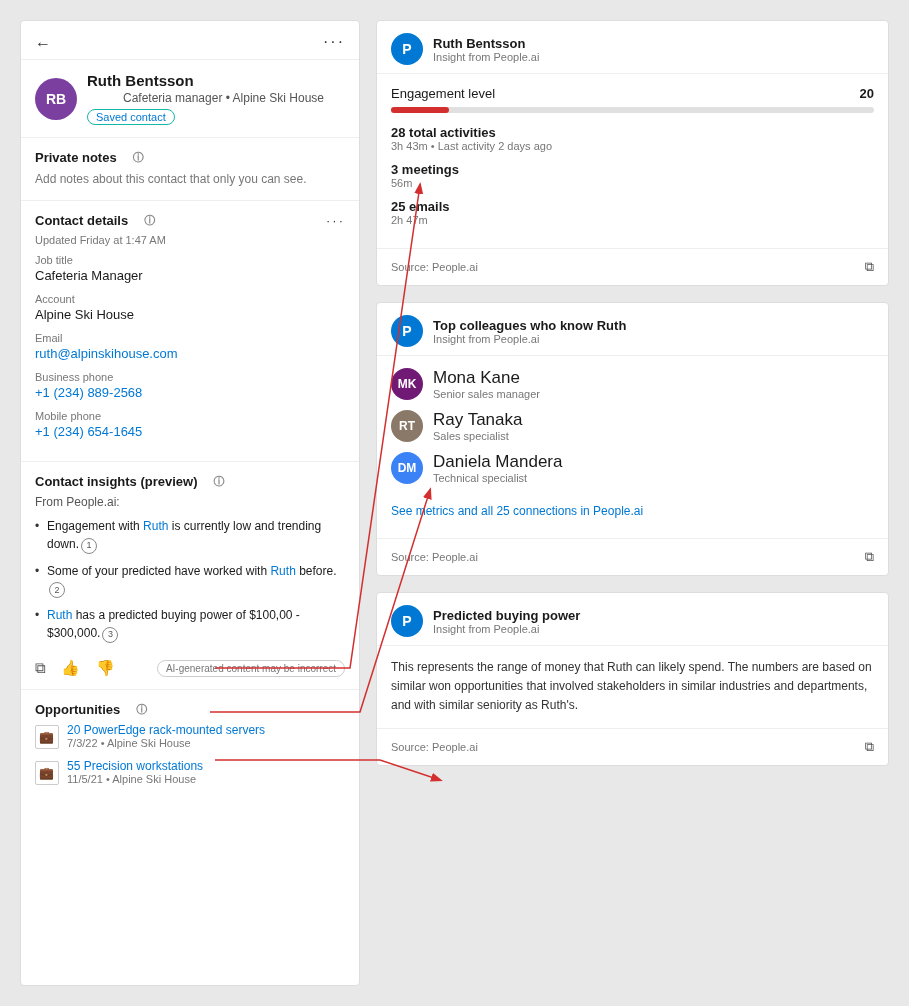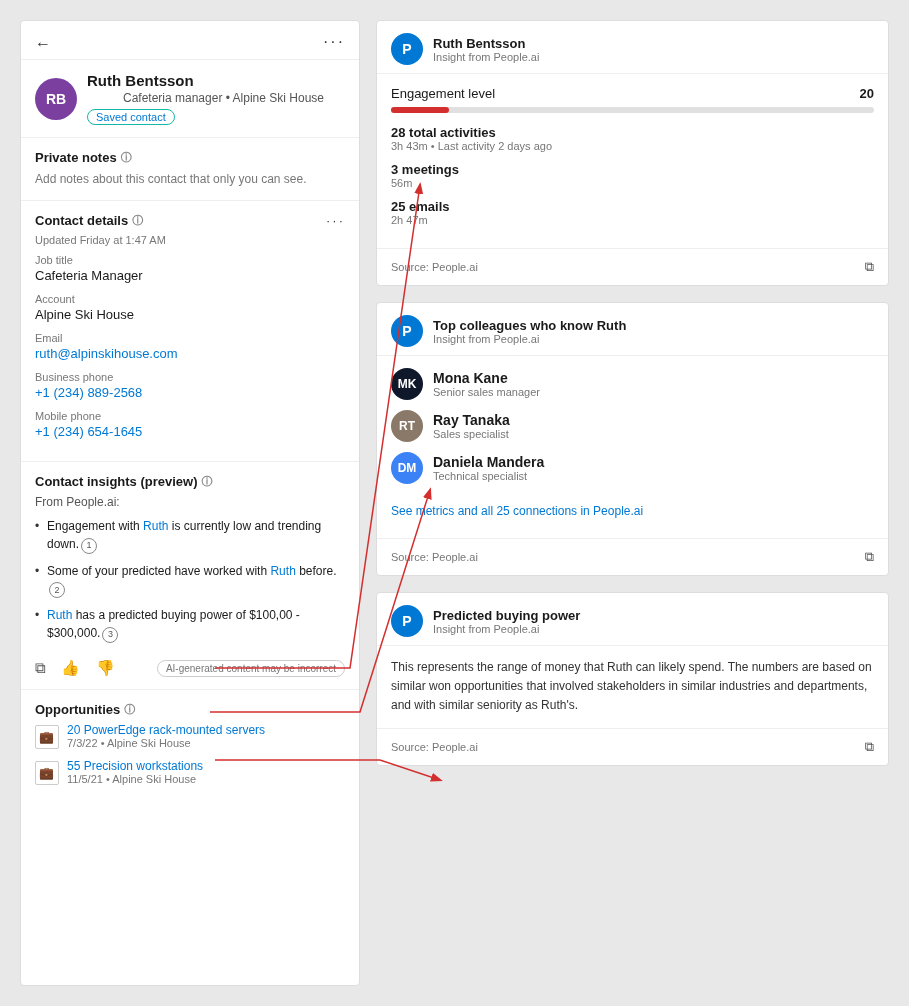--- a/index.html
+++ b/index.html
@@ -104,21 +104,21 @@
       padding: 12px 14px;
       border-bottom: 1px solid #eee;
     }
 
     .section-title {
       font-size: 13px;
       font-weight: 600;
       color: #1a1a1a;
       display: flex;
       align-items: center;
-      gap: 4px;
+      gap: 16px;
       margin-bottom: 6px;
     }
 
     .section-title-row {
       display: flex;
       align-items: center;
       justify-content: space-between;
       margin-bottom: 6px;
     }
 
@@ -410,22 +410,22 @@
       overflow: hidden;
       display: flex;
       align-items: center;
       justify-content: center;
       font-size: 12px;
       font-weight: 600;
       color: #fff;
     }
 
     .colleague-name {
-      font-size: 14px;
-      font-weight: 700;
+      font-size: 17px;
+      font-weight: 400;
       color: #1a1a1a;
     }
 
     .colleague-role {
       font-size: 11px;
       color: #777;
     }
 
     .see-metrics {
       font-size: 12px;
@@ -603,21 +603,21 @@
     <div class="insight-card">
       <div class="card-header">
         <div class="people-ai-avatar">P</div>
         <div class="card-header-text">
           <div class="card-title">Top colleagues who know Ruth</div>
           <div class="card-subtitle">Insight from People.ai</div>
         </div>
       </div>
       <div class="card-body">
         <div class="colleague-item">
-          <div class="colleague-avatar" style="background:#0f172a">MK</div>
+          <div class="colleague-avatar" style="background:#701a75">MK</div>
           <div>
             <div class="colleague-name">Mona Kane</div>
             <div class="colleague-role">Senior sales manager</div>
           </div>
         </div>
         <div class="colleague-item">
           <div class="colleague-avatar" style="background:#8a7968">RT</div>
           <div>
             <div class="colleague-name">Ray Tanaka</div>
             <div class="colleague-role">Sales specialist</div>

